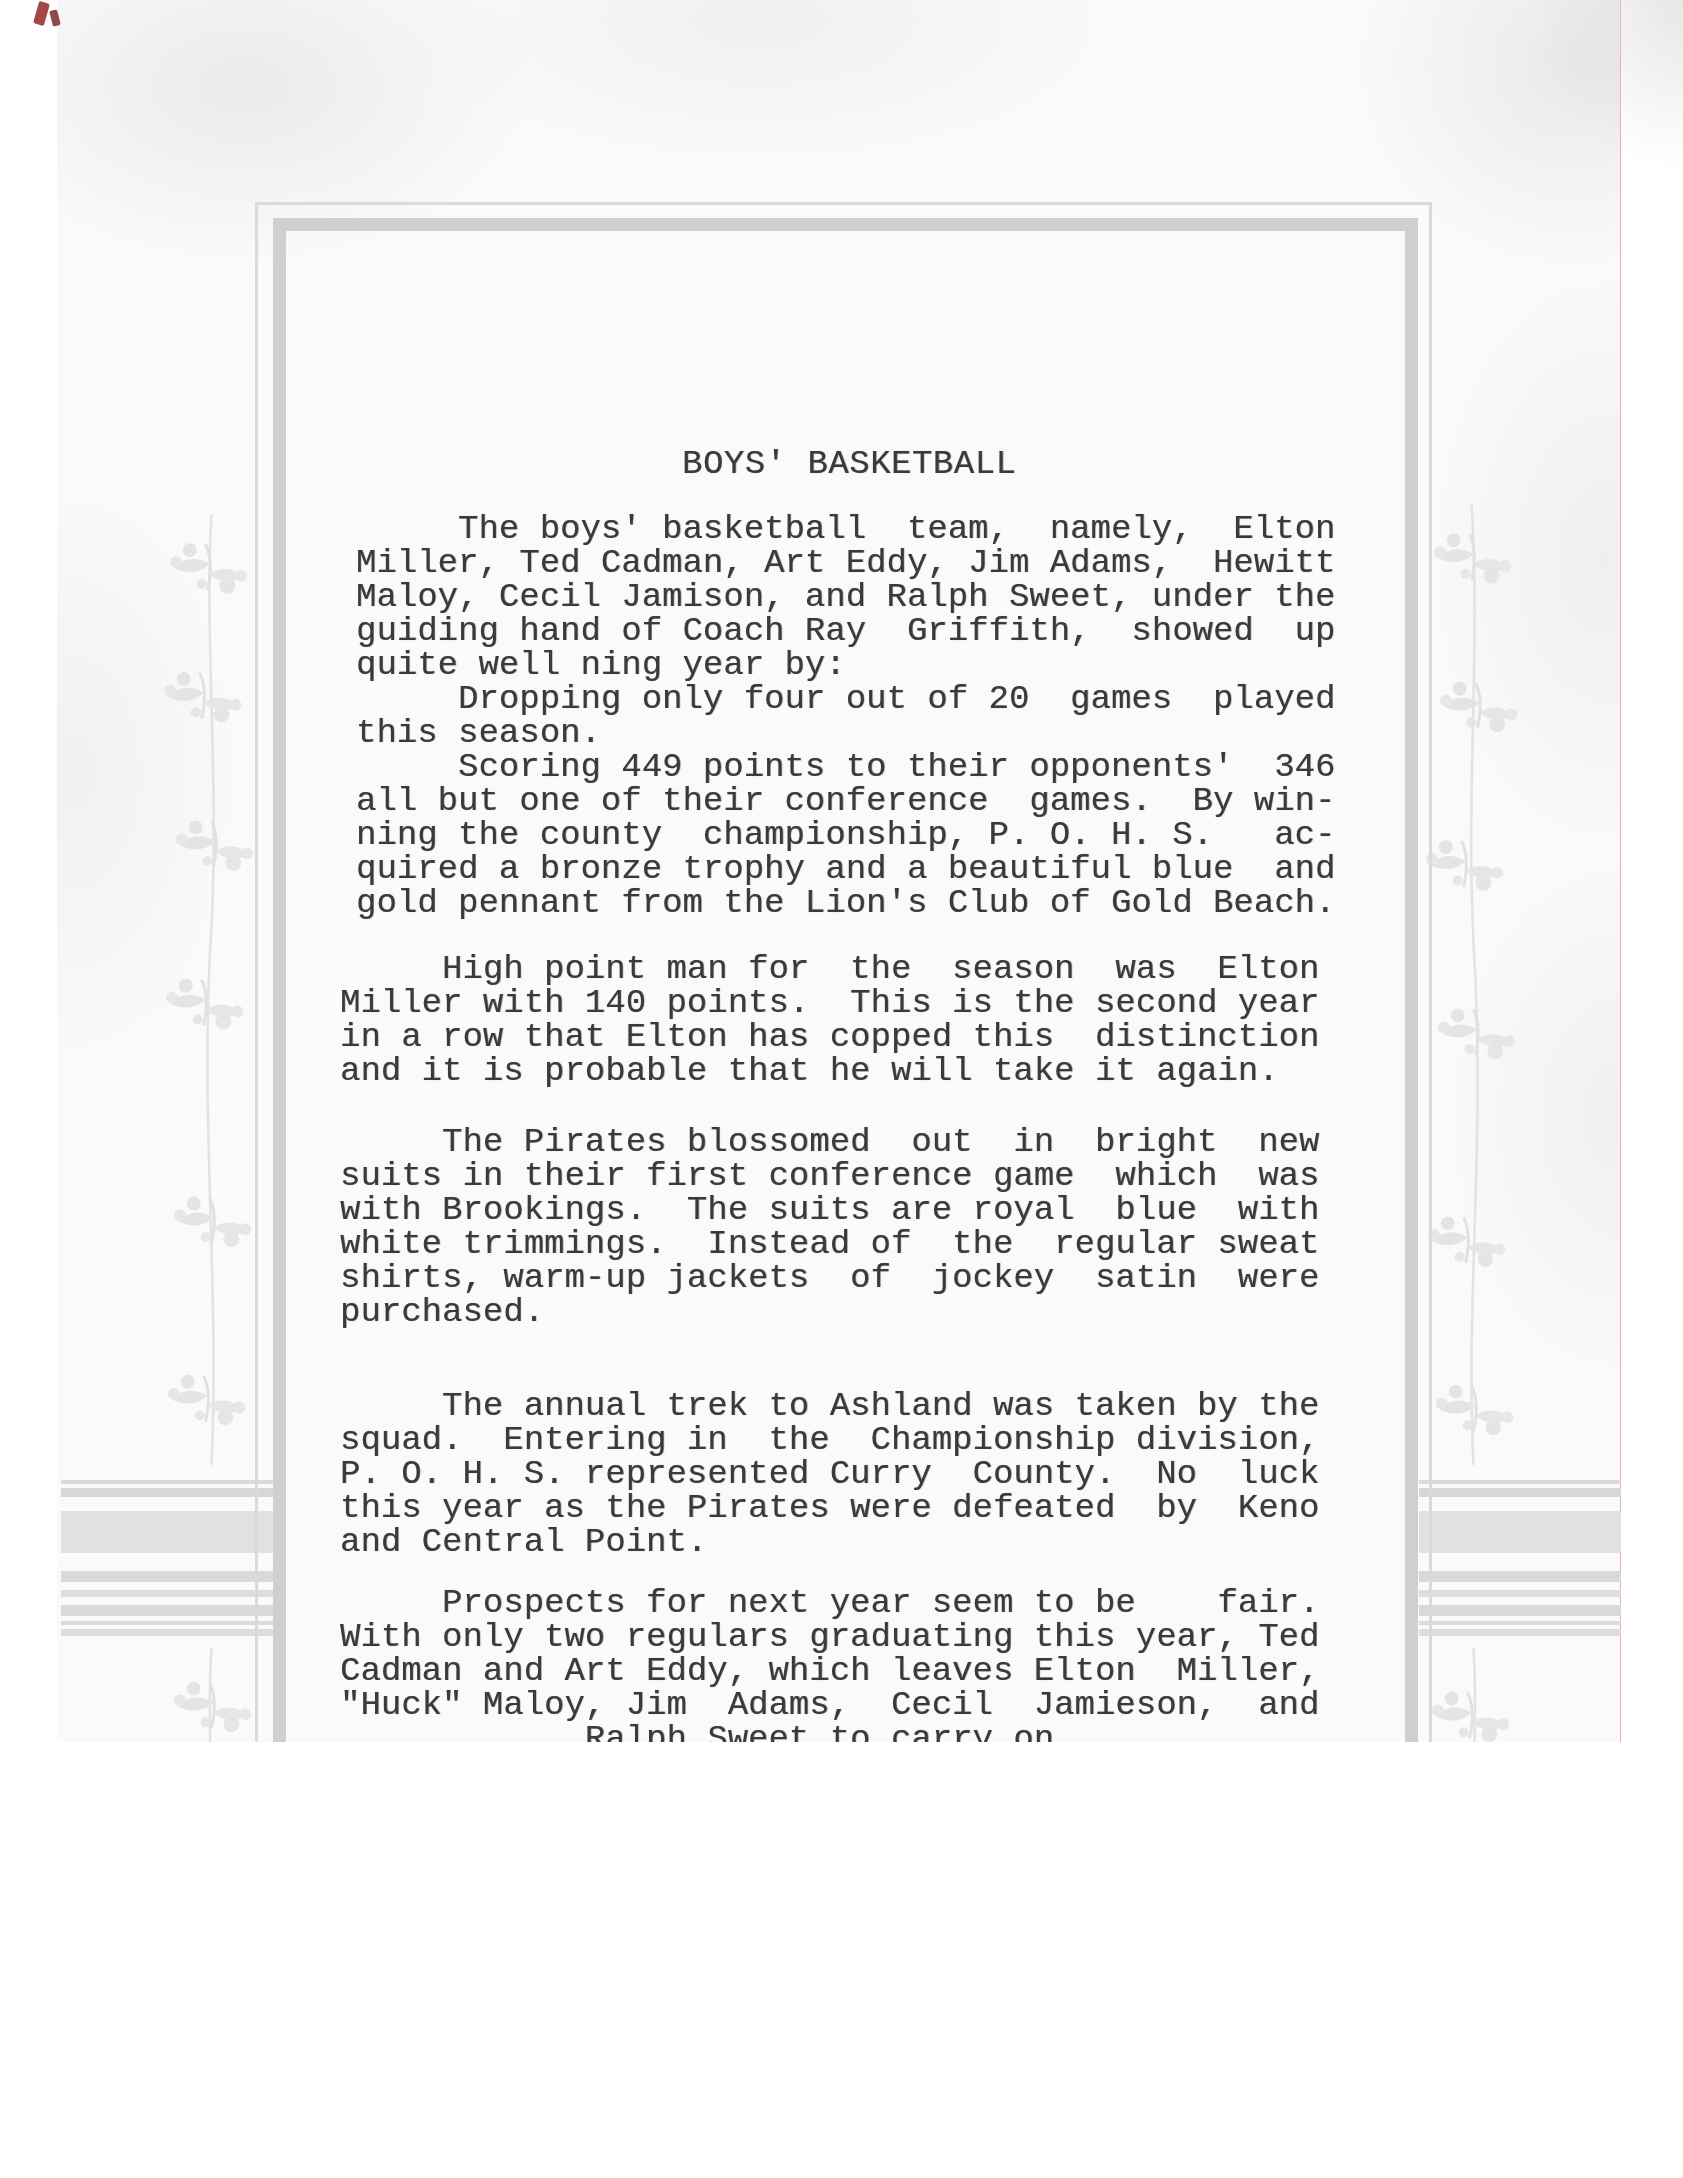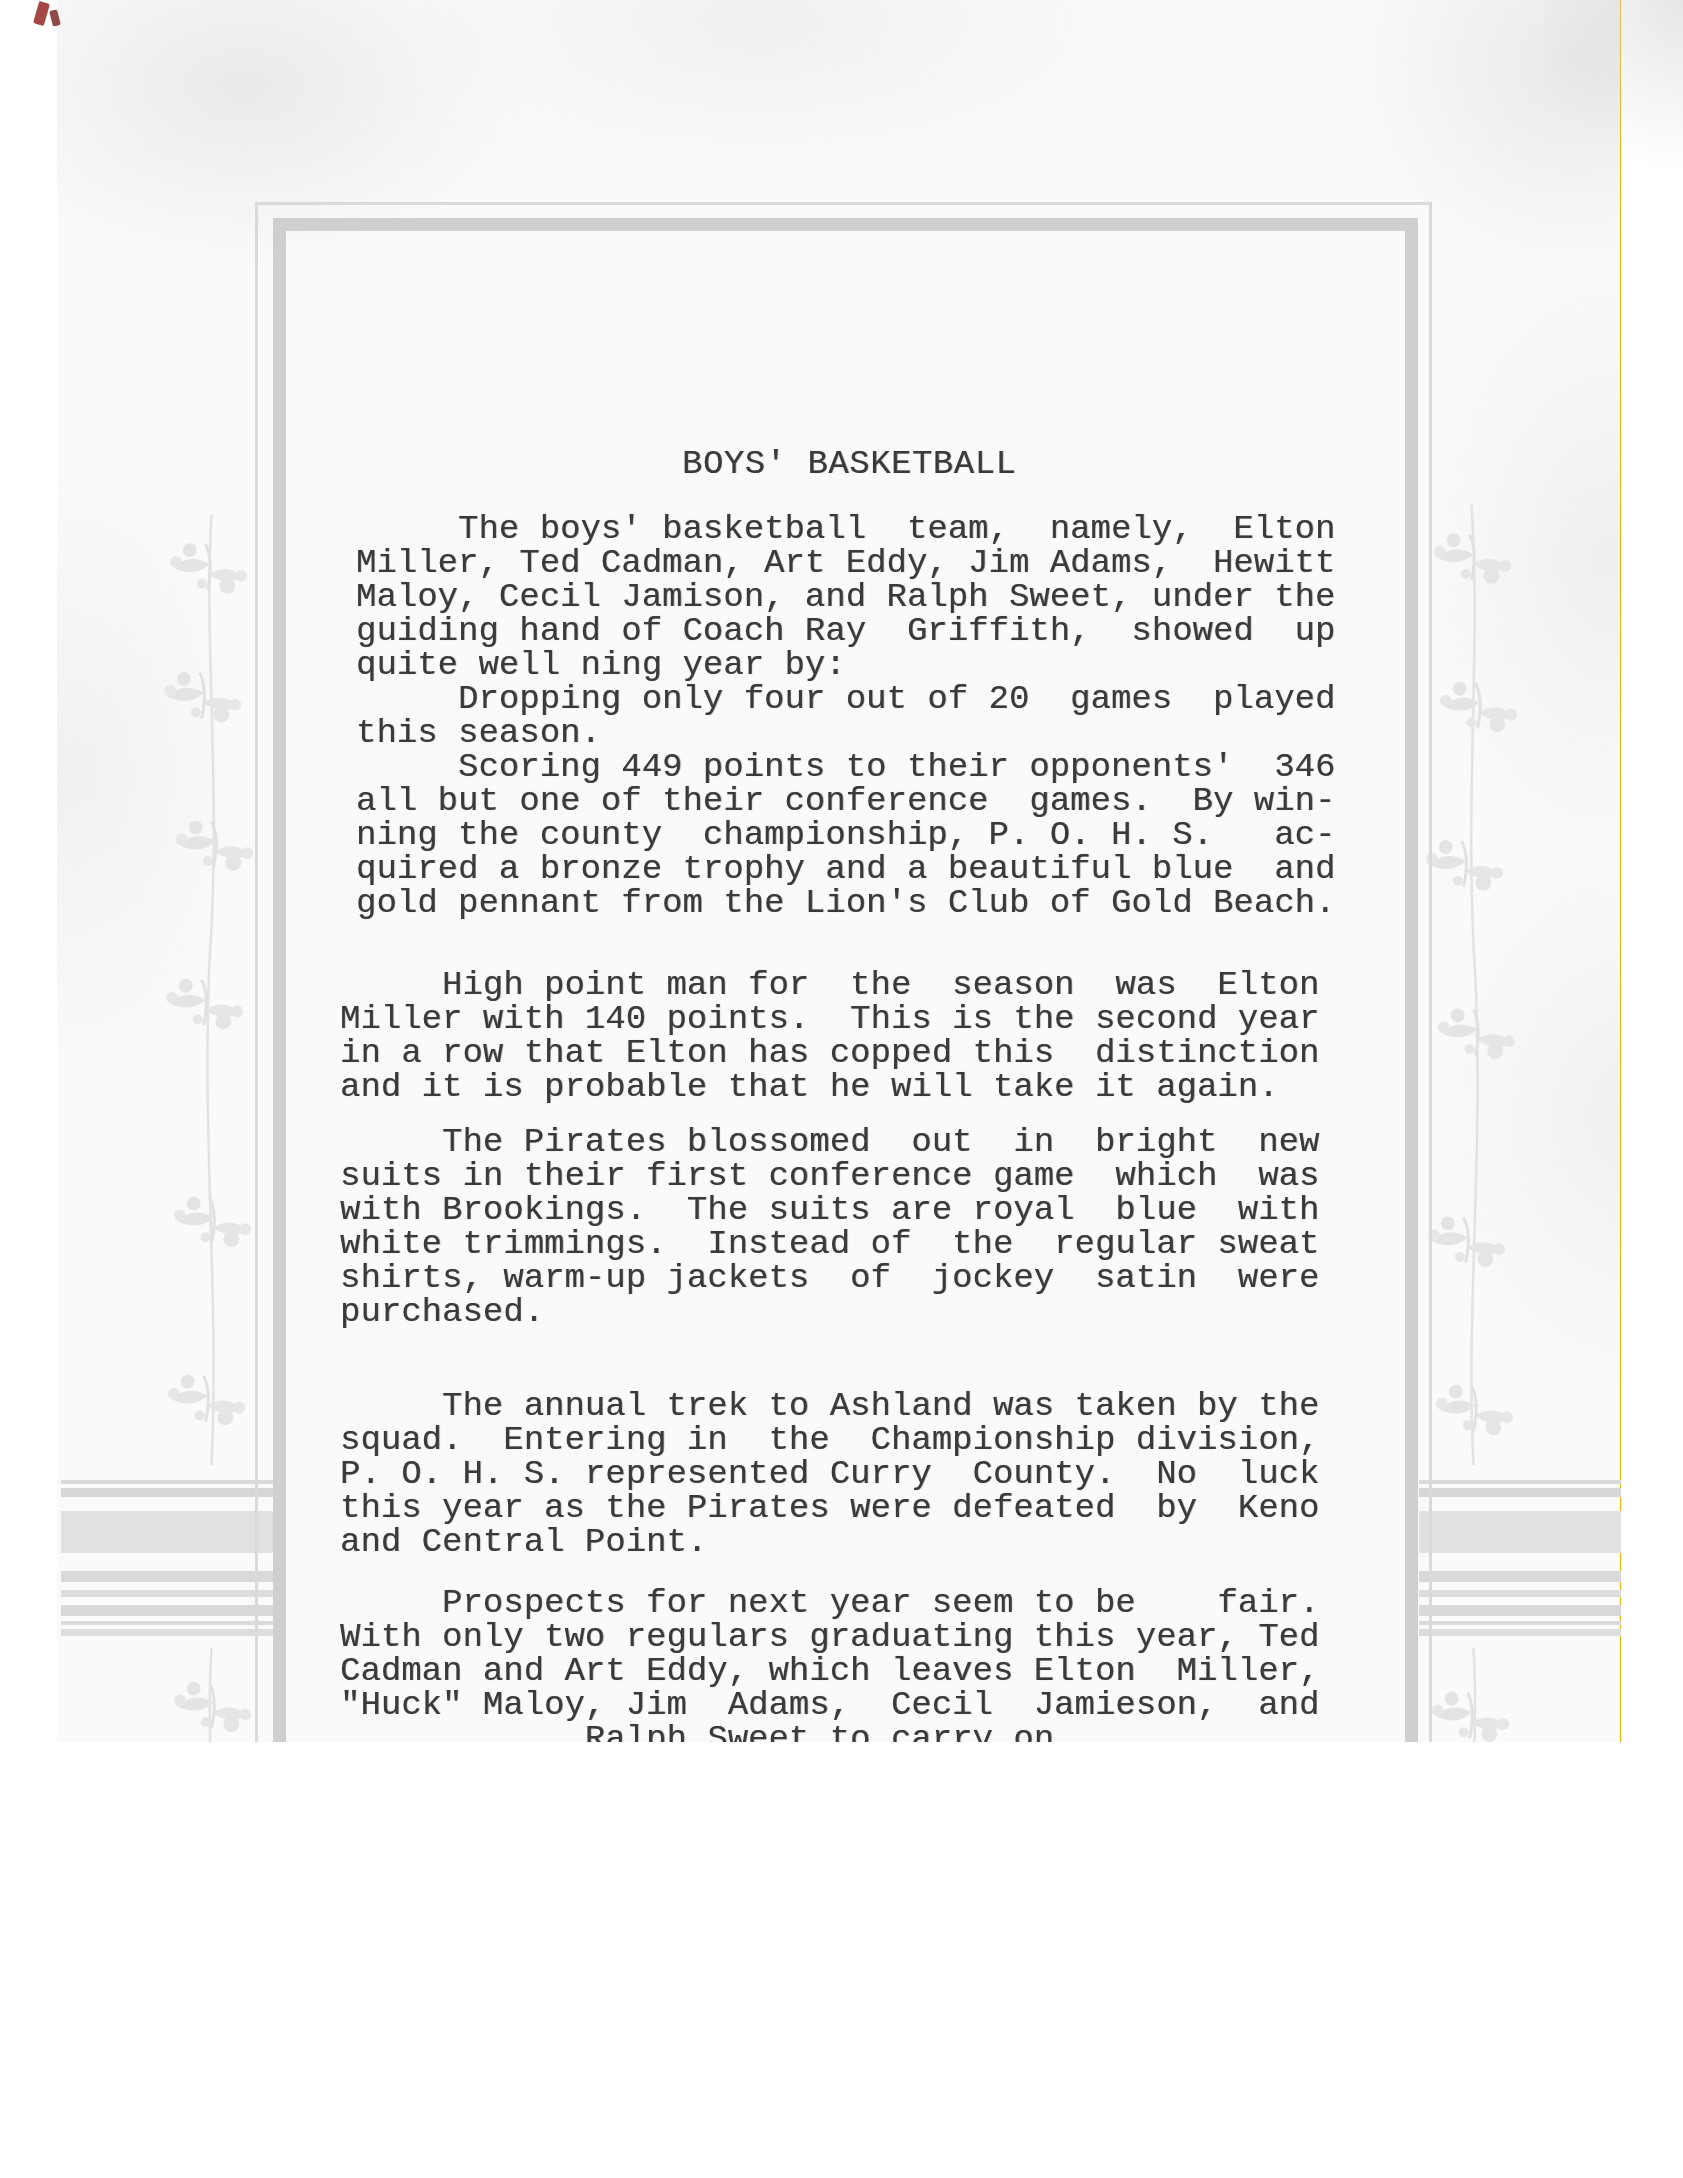--- a/index.html
+++ b/index.html
@@ -1,20 +1,20 @@
 <!DOCTYPE html>
 <html><head>
 <meta charset="utf-8">
 <style>
   html,body{margin:0;padding:0;background:#ffffff;}
   #canvas{
     position:relative;
     width:1683px;height:1742px;
     overflow:hidden;
-    background:#eab308;
+    background:#fca5a5;
     font-family:"Liberation Mono", monospace;
     text-decoration:underline;
   }
   
   .paper{
     position:absolute;left:57px;top:0;width:1563px;height:2148px;
     background:
       radial-gradient(416px 257px at 12% 4%,  rgba(221,221,221,.55), transparent 70%),
       radial-gradient(515px 208px at 45% 1%,  rgba(227,227,227,.45), transparent 70%),
       radial-gradient(317px 297px at 97% 3%,  rgba(219,219,219,.55), transparent 70%),
@@ -67,21 +67,21 @@
   
   .article{position:absolute;left:340px;top:0;width:990px;color:#3a3a3a;}
   .line{
     height:34px;line-height:34px;white-space:pre;
     font-family:"Liberation Mono", monospace;font-size:34px;
     text-shadow:0.6px 0.3px 0.7px rgba(55,55,55,.55);
   }
   .title-line{position:absolute;top:447px;left:342px;letter-spacing:0.5px;}
   .para{position:absolute;left:0;}
   .para.p1{top:512px;margin-left:16px;}
-  .para.p2{top:952px;margin-top:16px;}
+  .para.p2{top:952px;}
   .para.p3{top:1125px;}
   .para.p4{top:1389px;}
   .para.p5{top:1586px;text-align:center;}
 </style>
 </head>
 <body>
 
 <div id="canvas">
 
   <div class="paper"></div>

